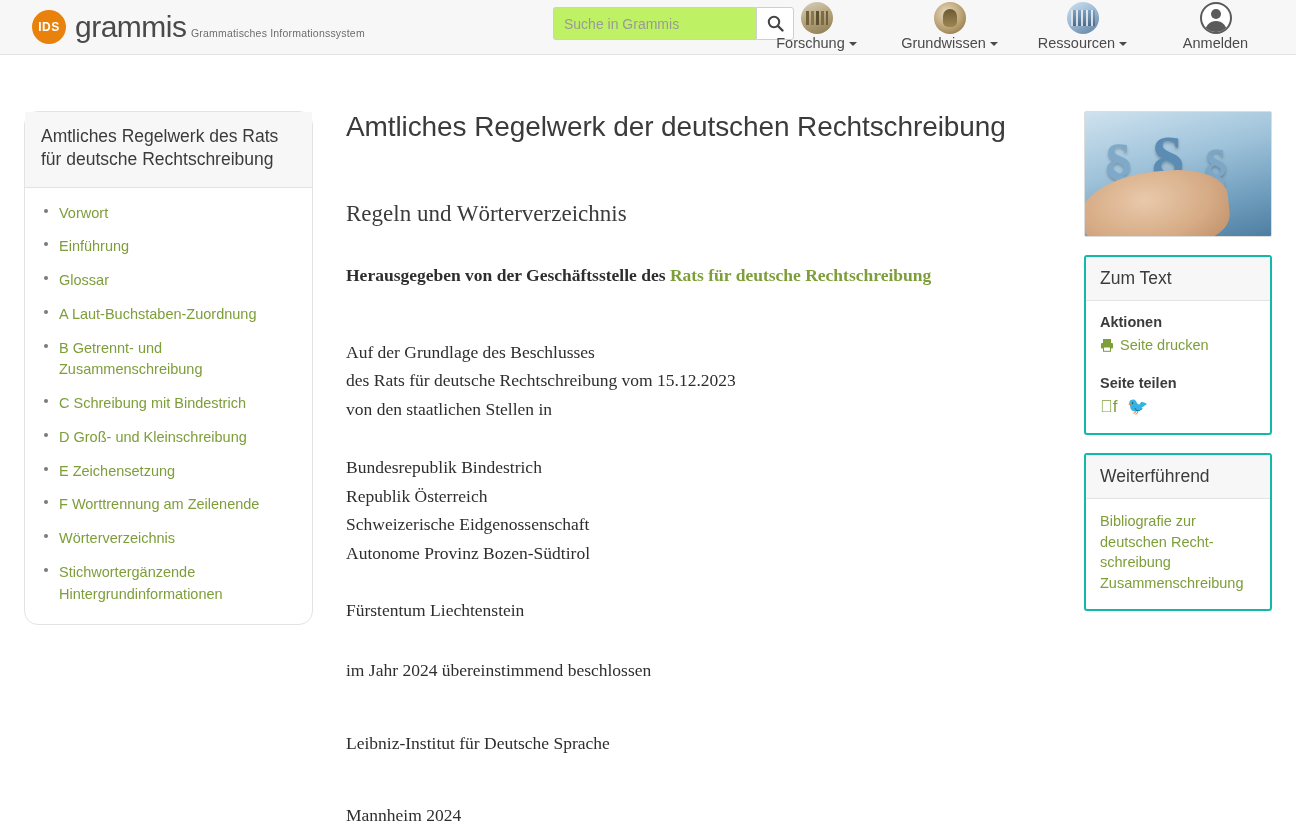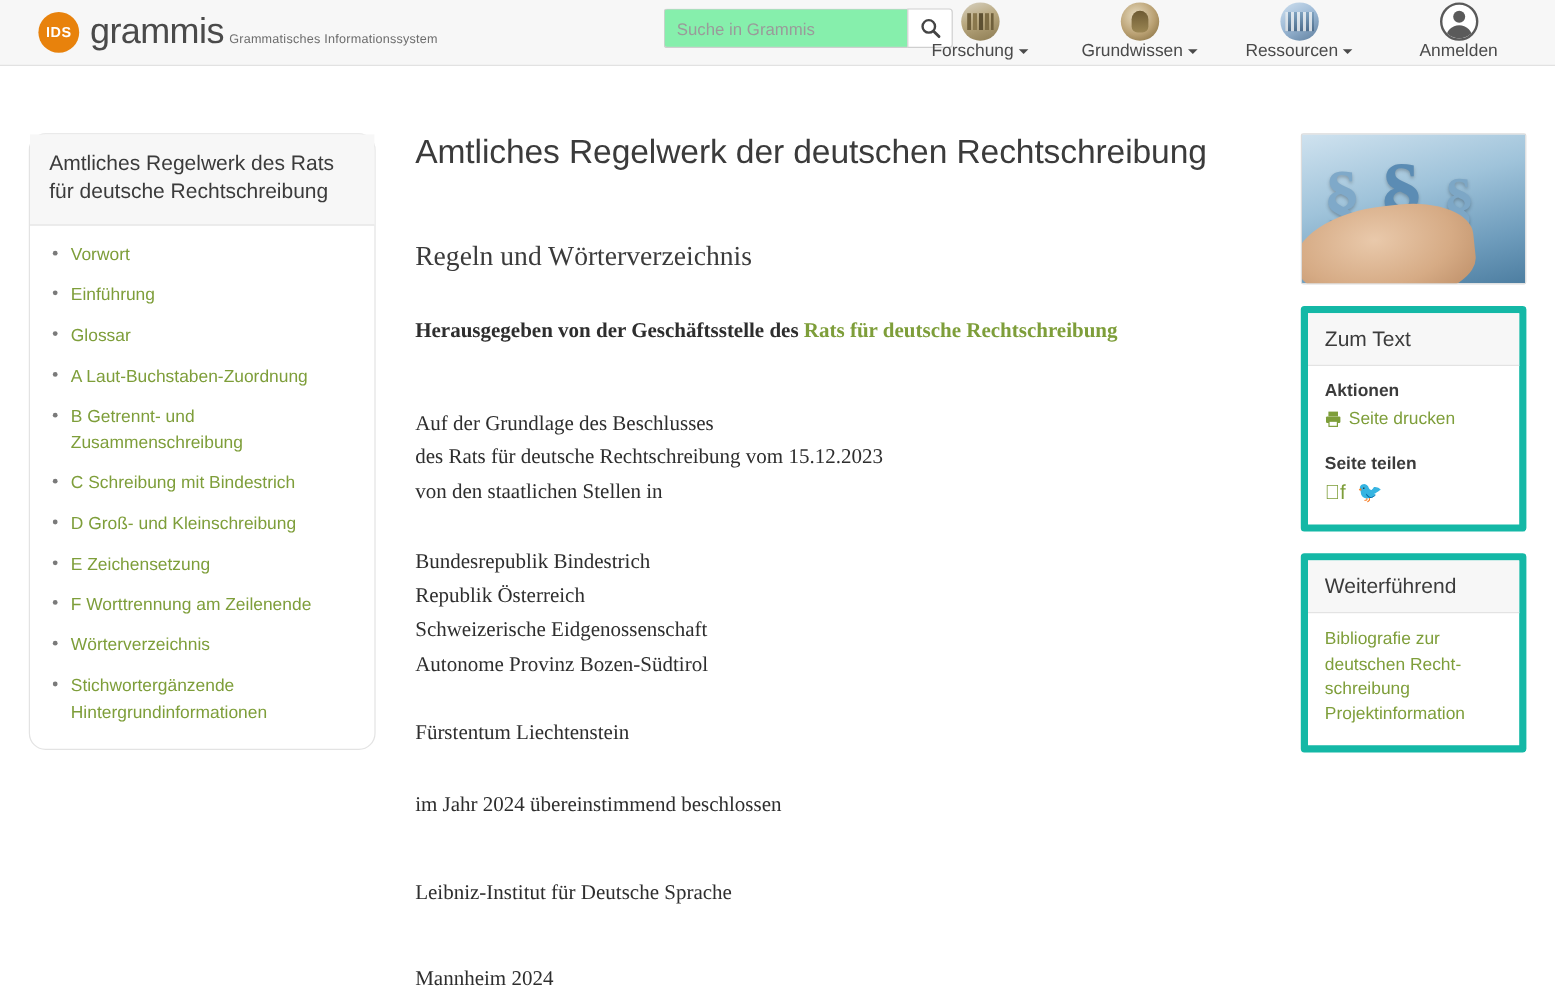--- a/index.html
+++ b/index.html
@@ -62,21 +62,21 @@
   }
   .search-input {
     width: 203px;
     height: 33px;
     border: 1px solid #cfcfcf;
     border-right: none;
     border-radius: 3px 0 0 3px;
     padding: 0 10px;
     font-size: 14px;
     color: #555;
-    background: #86efac;
+    background: #bef264;
     outline: none;
     font-family: "Liberation Sans", sans-serif;
   }
   .search-input::placeholder { color: #9a9a9a; }
   .search-btn {
     width: 38px; height: 33px;
     background: #ffffff;
     border: 1px solid #cfcfcf;
     border-radius: 0 3px 3px 0;
     cursor: pointer;
@@ -269,21 +269,21 @@
     font-family: "Liberation Serif", serif;
     color: #5f8fb5;
     font-weight: bold;
     text-shadow: 0 2px 3px rgba(0,0,0,.25);
   }
   .hero-img .p1 { left: 18px; top: 18px;  font-size: 62px; color:#7fa9c9; }
   .hero-img .p2 { left: 64px; top: 8px;   font-size: 76px; color:#5b8cb4; }
   .hero-img .p3 { left: 118px; top: 26px; font-size: 52px; color:#7da7c6; }
 
   .side-card {
-    border: 6px solid #14b8a6;
+    border: 2px solid #14b8a6;
     border-radius: 3px;
     background: #ffffff;
     margin-top: 18px;
   }
   .side-head {
     background: #f7f7f7;
     border-bottom: 1px solid #e3e3e3;
     padding: 11px 14px;
     font-size: 17.5px;
     color: #3b3b3b;
@@ -436,18 +436,18 @@
           <span class="s-ic">f</span>
           <span class="s-ic">🐦</span>
         </div>
       </div>
     </div>
 
     <div class="side-card">
       <div class="side-head">Weiterführend</div>
       <div class="link-list">
         <a>Bibliografie zur deutschen Recht-schreibung</a>
-        <a>Projektinformation</a>
+        <a>Zusammenschreibung</a>
       </div>
     </div>
   </div>
 
 </div>
 
 </body></html>

